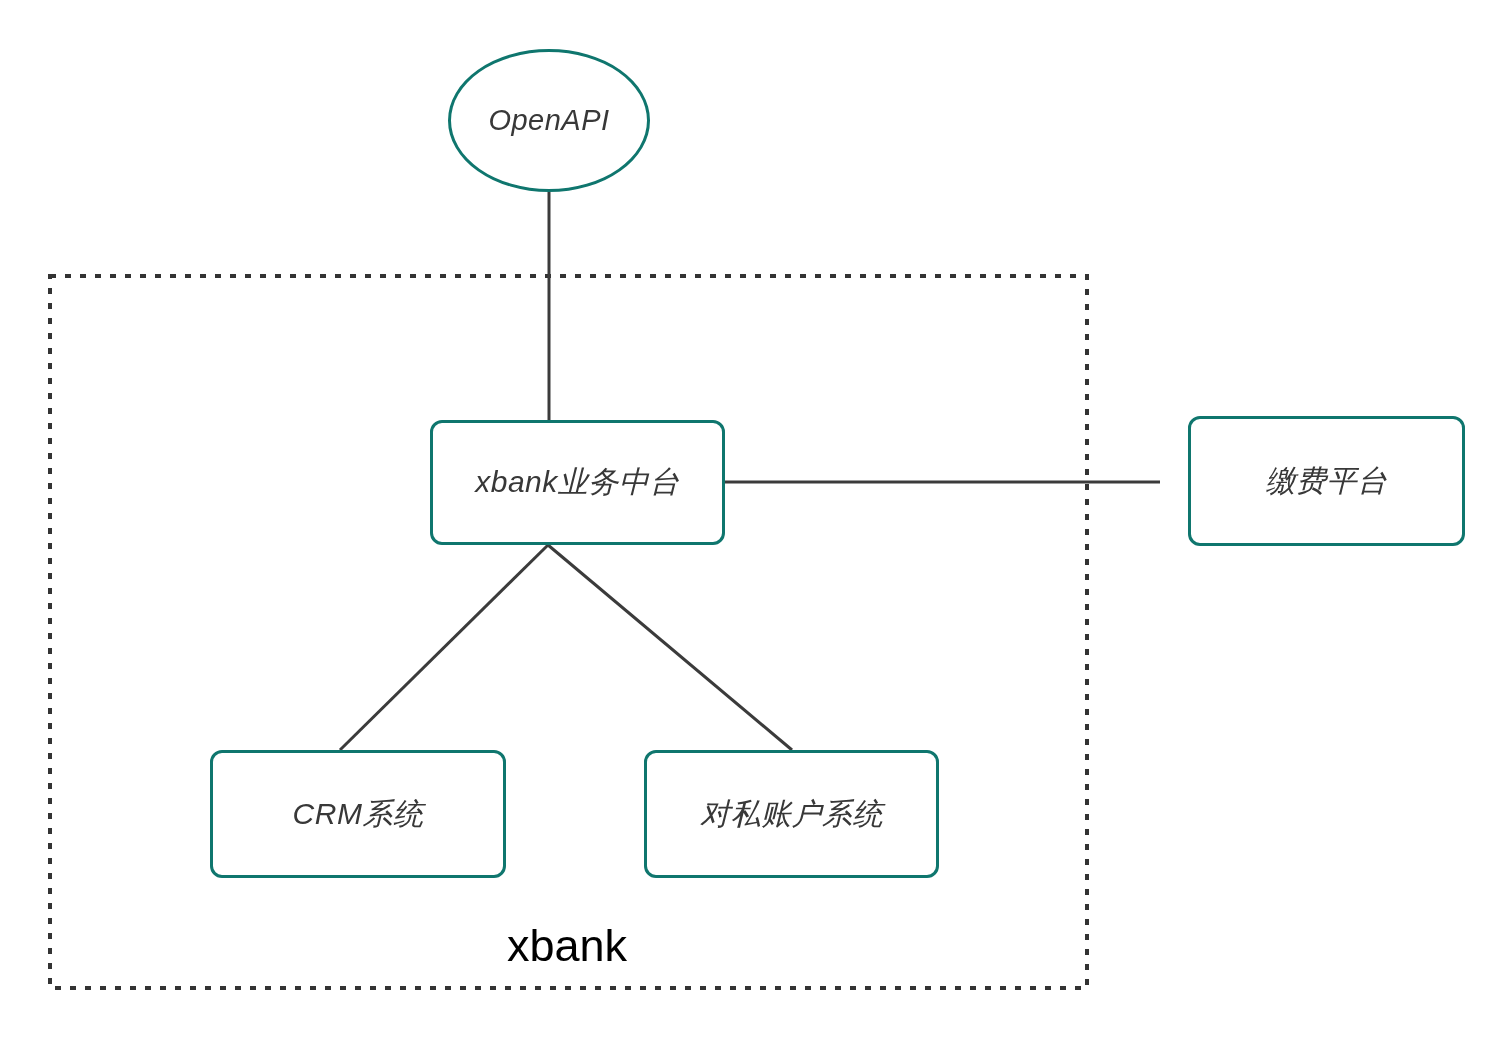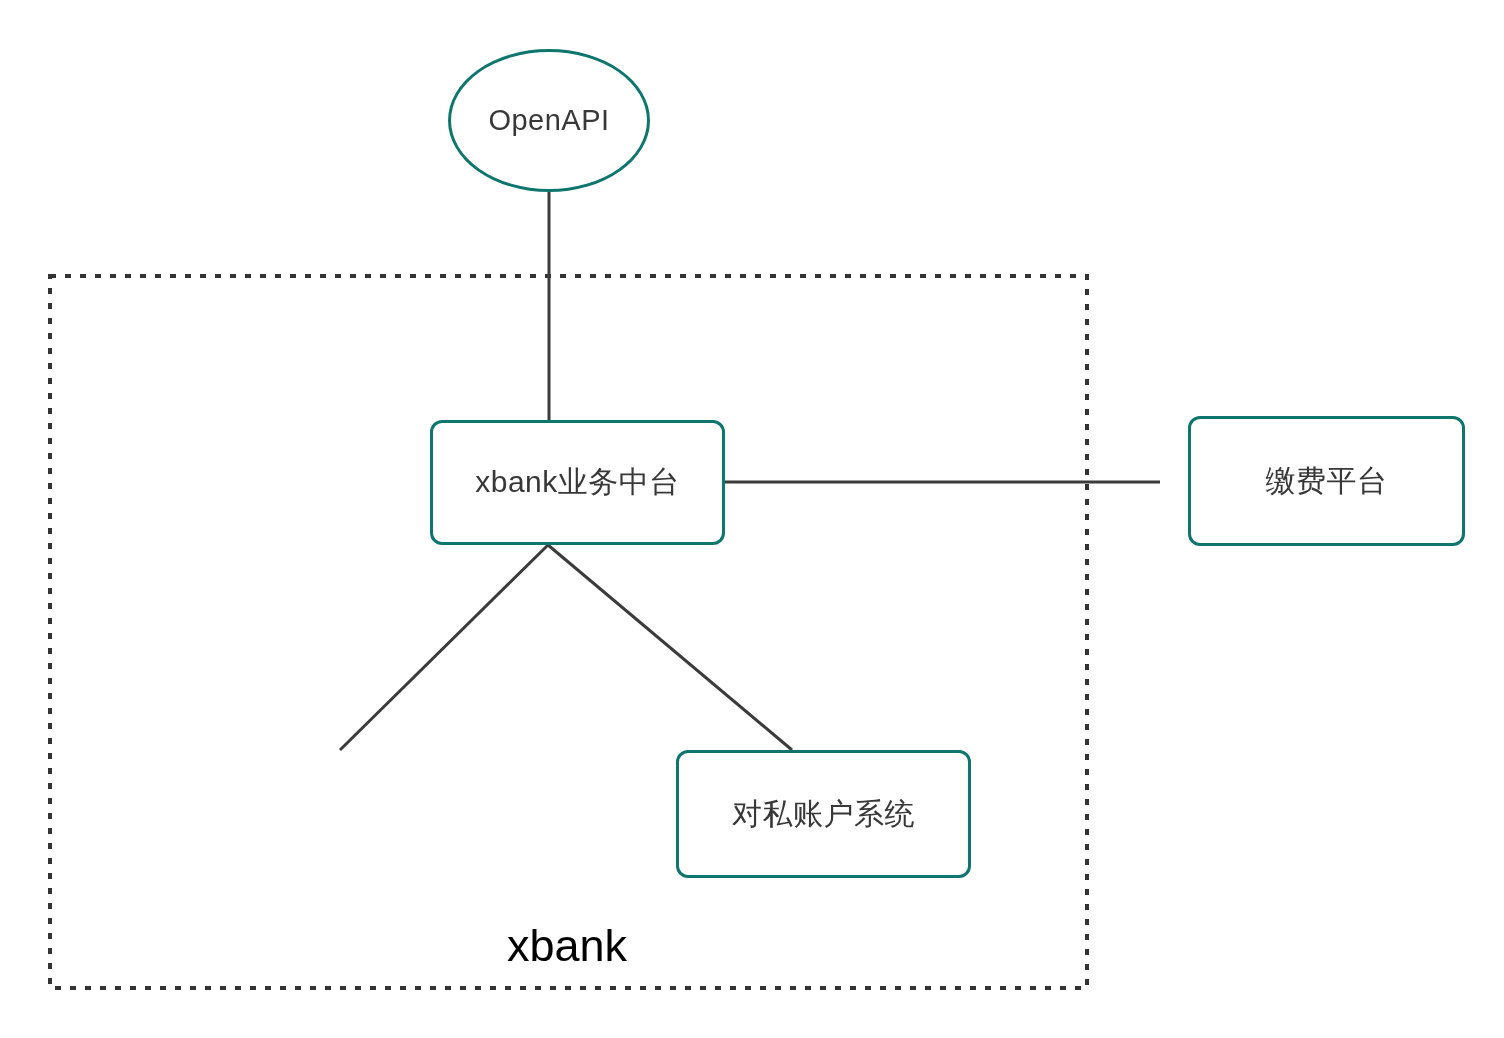--- a/index.html
+++ b/index.html
@@ -26,28 +26,29 @@
     display: flex;
     align-items: center;
     justify-content: center;
     box-sizing: border-box;
     background: #ffffff;
     border: 3px solid #0f766e;
     color: #383838;
     font-size: 30px;
     letter-spacing: 0.5px;
     text-align: center;
+    font-style: italic;
   }
   .node.rect { border-radius: 12px; margin-left: 28px; }
   .node.ellipse { border-radius: 50%; border-width: 3px; }
   .node-openapi   { left: 448px; top: 49px;  width: 202px; height: 143px; font-size: 29px; }
   .node-hub       { left: 402px; top: 420px; width: 295px; height: 125px; }
   .node-payment   { left: 1160px; top: 416px; width: 277px; height: 130px; align-items: center; }
   .node-crm       { left: 182px; top: 750px; width: 296px; height: 128px; }
-  .node-personal  { left: 648px; top: 750px; width: 295px; height: 128px; }
+  .node-personal  { left: 616px; top: 750px; width: 295px; height: 128px; }
   .boundary-label {
     position: absolute;
     left: 452px;
     top: 920px;
     width: 230px;
     text-align: center;
     font-size: 45px;
     font-weight: 400;
     color: #000000;
   }
@@ -75,20 +76,23 @@
   </div>
 
   <div class="node rect node-hub">
     <span>xbank业务中台</span>
   </div>
 
   <div class="node rect node-payment">
     <span>缴费平台</span>
   </div>
 
+  <div class="node rect node-crm">
+    <span>CRM系统</span>
+  </div>
 
   <div class="node rect node-personal">
     <span>对私账户系统</span>
   </div>
 
   <div class="boundary-label">xbank</div>
 
 </div>
 
 </body></html>

